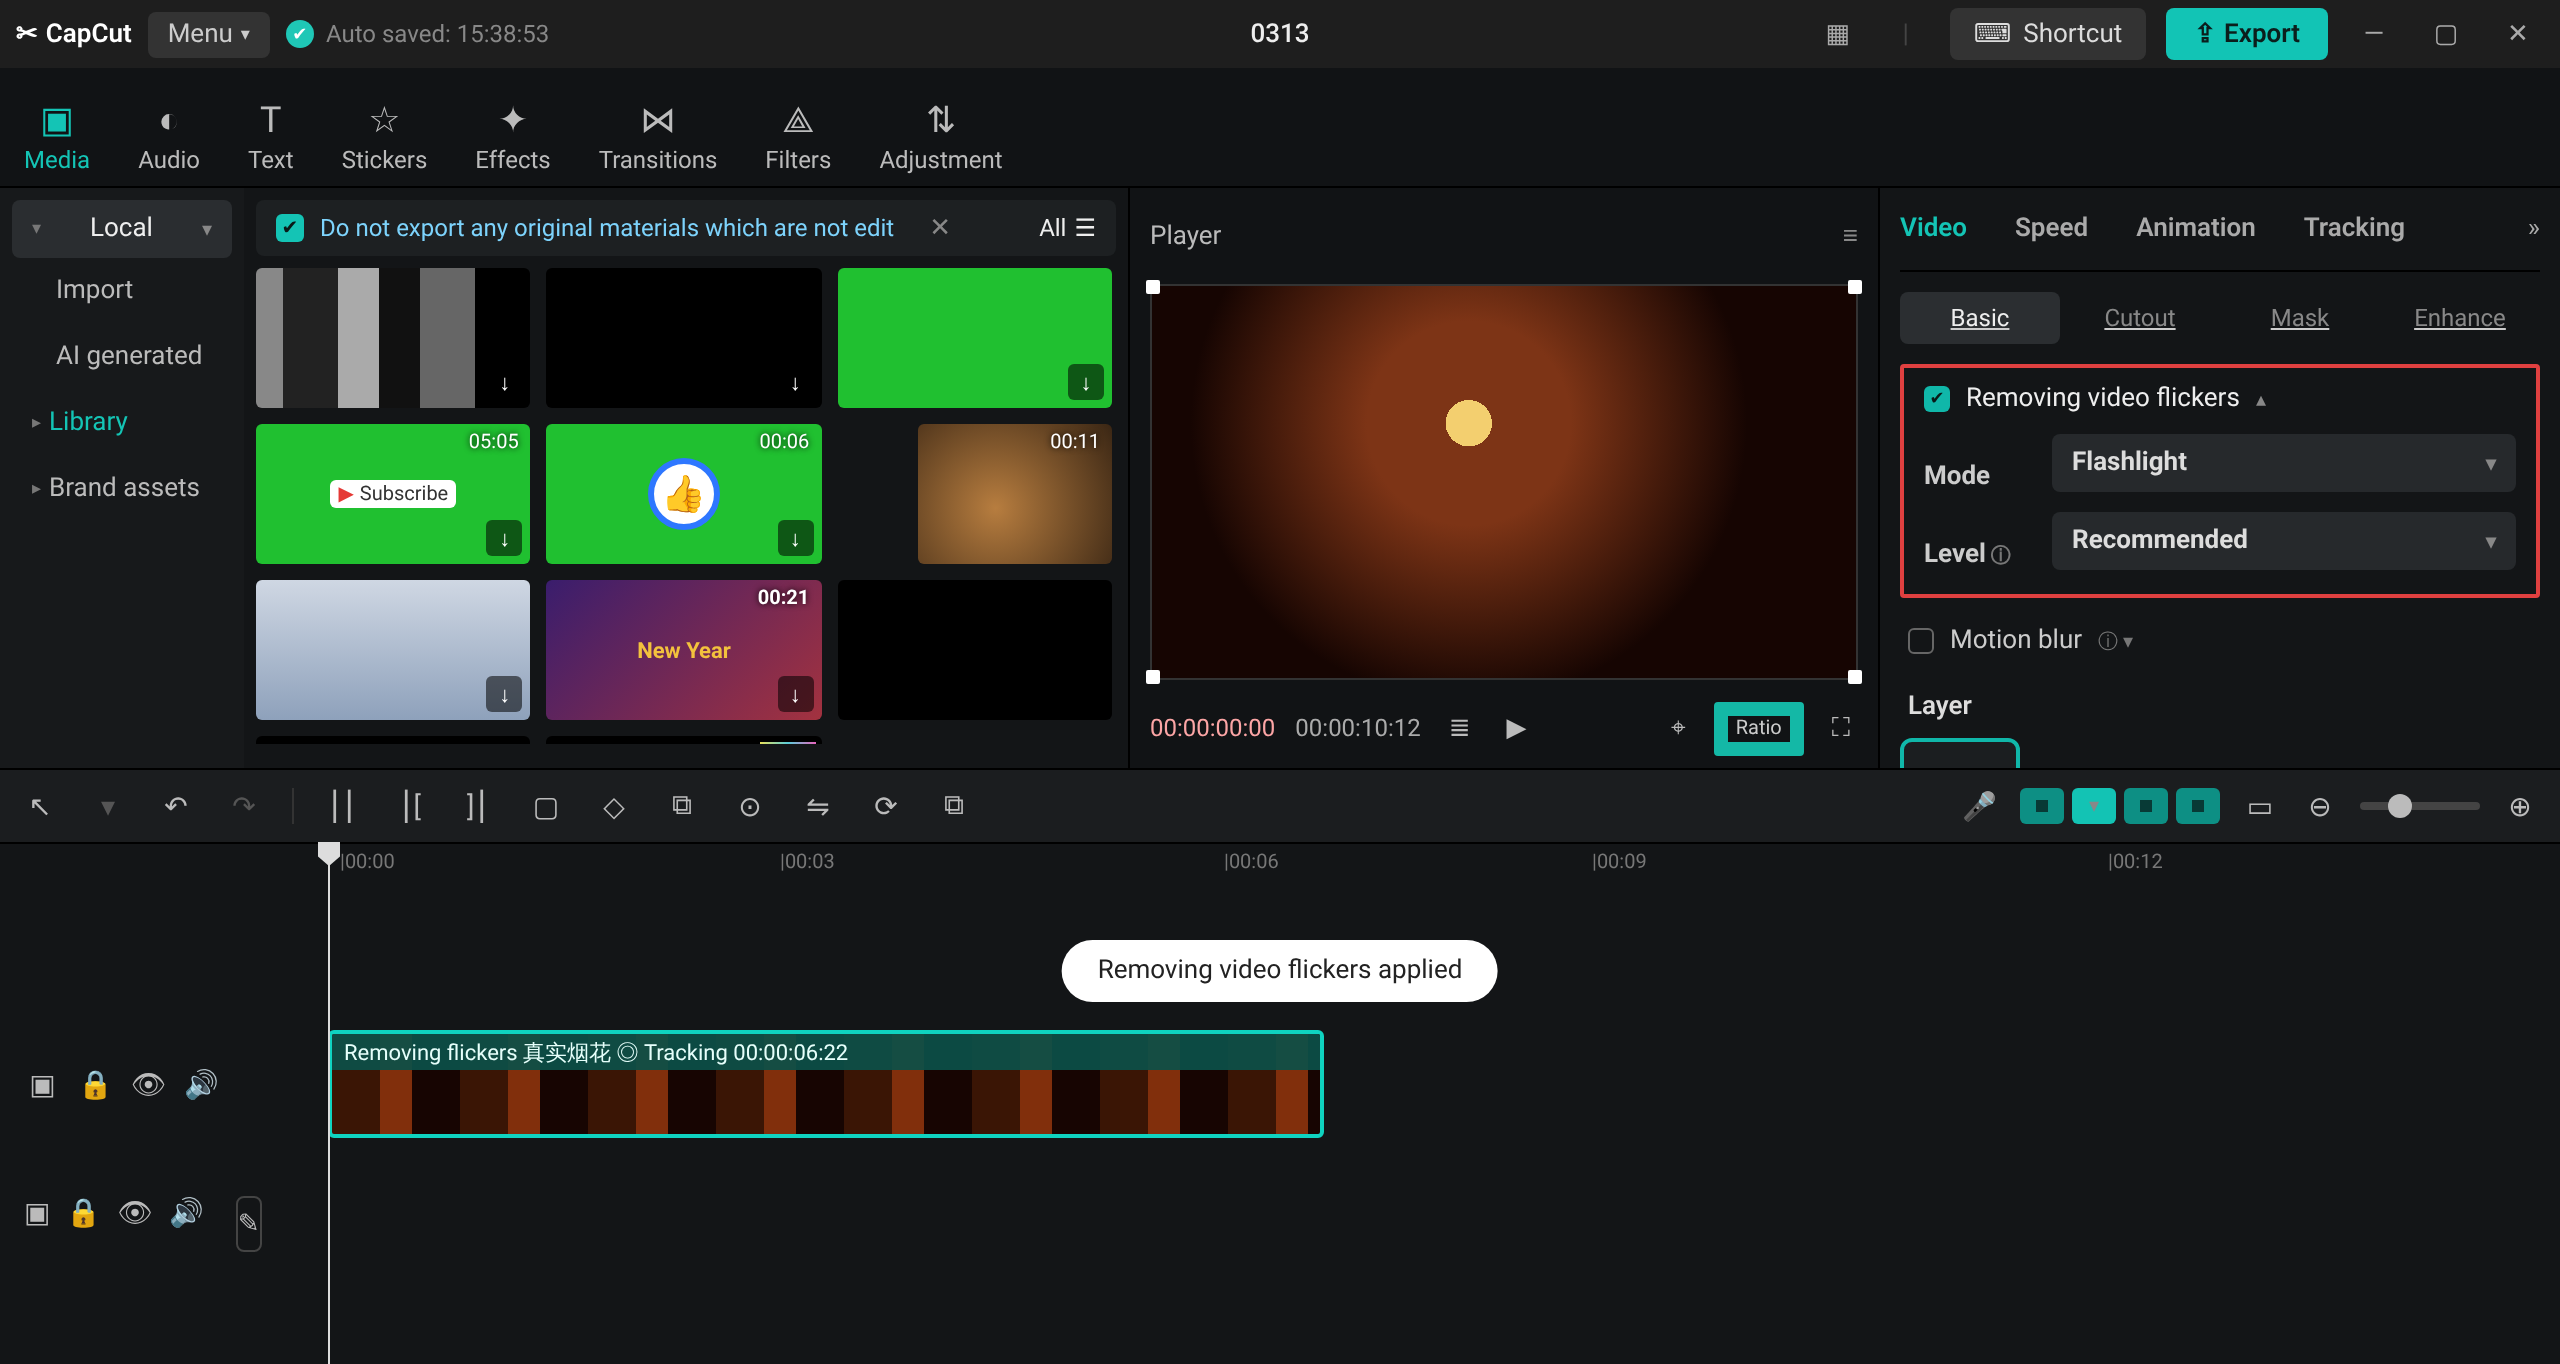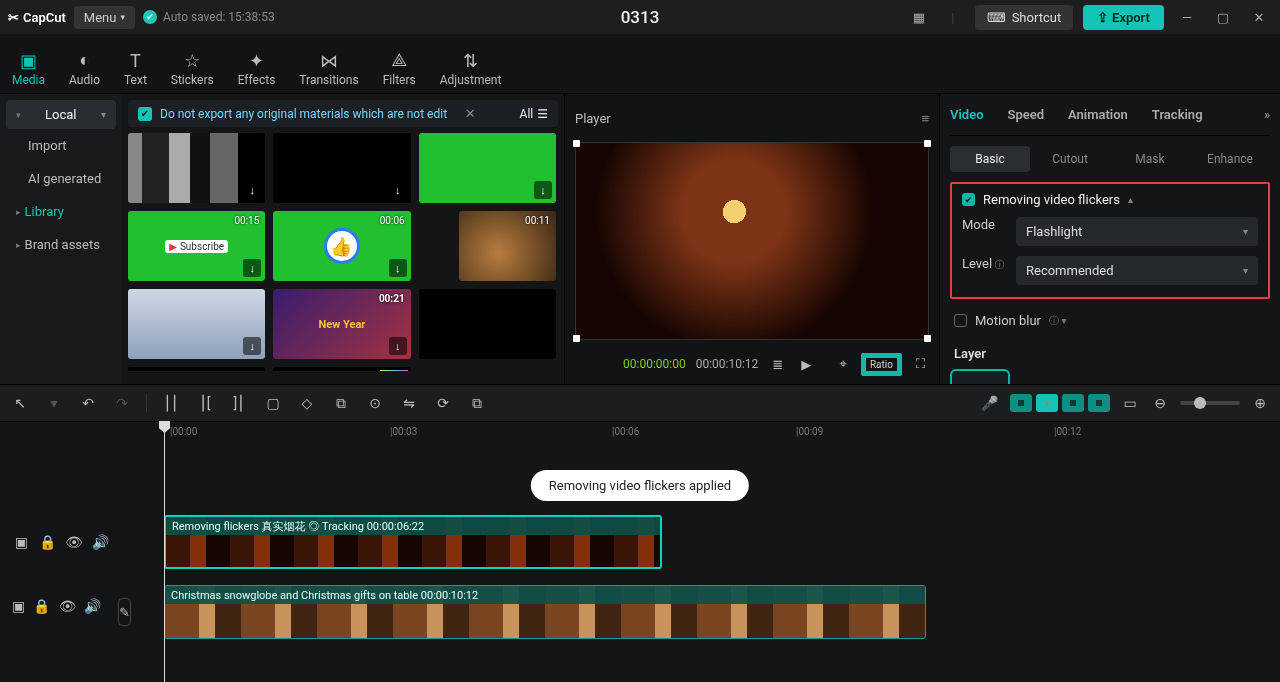--- a/index.html
+++ b/index.html
@@ -4,21 +4,21 @@
 <style>
 * { margin:0; padding:0; box-sizing:border-box; font-family:-apple-system,BlinkMacSystemFont,"Segoe UI",Roboto,sans-serif; }
 body { background:#1a1a1a; color:#ccc; width:1280px; height:682px; overflow:hidden; position:relative; font-size:13px; }
 .titlebar { height:34px; background:#1e1e1e; display:flex; align-items:center; padding:0 8px; gap:8px; }
 .logo { color:#fff; font-weight:600; font-size:13px; display:flex; align-items:center; gap:4px;justify-content:flex-end;}
 .logo::before { content:"✂"; color:#fff; }
 .menu-btn { background:#333; color:#ccc; padding:4px 10px; border-radius:4px; display:flex; align-items:center; gap:4px; cursor:pointer;}
 .menu-btn::after{content:"▾"; font-size:9px;}
 .autosave { color:#888; font-size:12px; display:flex; align-items:center; gap:6px;}
 .autosave::before{content:"✔"; color:#1fc7b6; background:#1fc7b6; color:#fff; width:14px; height:14px; border-radius:50%; display:inline-flex; align-items:center; justify-content:center; font-size:9px;}
-.title-center{ position:absolute; left:50%; transform:translateX(-50%); color:#eee; font-size:17px; font-weight:500;}
+.title-center{ position:absolute; left:50%; transform:translateX(-50%); color:#eee; font-size:13px; font-weight:500;}
 .title-right{ margin-left:auto; display:flex; align-items:center; gap:10px;}
 .shortcut-btn{ background:#333; padding:5px 12px; border-radius:4px; display:flex; align-items:center; gap:6px; color:#ddd;}
 .export-btn{ background:#12c4b5; color:#0b1e1c; padding:5px 14px; border-radius:4px; display:flex; align-items:center; gap:4px; font-weight:600;}
 .win-ctrl{ width:26px; text-align:center; color:#aaa; cursor:pointer;}
 .layout-icon{ width:24px; color:#aaa; text-align:center;}
 
 .toptabs { height:60px; background:#111315; display:flex; align-items:flex-end; padding:0 12px; gap:24px; border-bottom:1px solid #000;}
 .toptab { display:flex; flex-direction:column; align-items:center; gap:2px; padding-bottom:6px; color:#bbb; cursor:pointer; font-size:12px;}
 .toptab.active{ color:#14c4b5;}
 .toptab .ico{ font-size:18px; height:22px; display:flex; align-items:center;}
@@ -55,38 +55,38 @@
 .thumb.bars{ background:#000; display:flex; align-items:flex-start; justify-content:flex-end; padding:3px;}
 .thumb.bars .b{ width:28px; height:8px; background:linear-gradient(90deg,#e8e05a,#5accd9,#e765bd);}
 
 .player{ flex:0 0 376px; background:#111315; padding:8px 10px 4px; display:flex; flex-direction:column; border-left:1px solid #000; border-right:1px solid #000;}
 .player-head{ display:flex; align-items:center; justify-content:space-between; height:32px; color:#bbb; font-size:13px;}
 .preview{ flex:1; position:relative; margin:8px 0; background:radial-gradient(circle at 45% 35%,#f3cf6f 0 5%,#7d3416 5% 22%,#160502 60%); border:1px solid #333; }
 .handle{ position:absolute; width:7px; height:7px; background:#fff; border-radius:1px;}
 .handle.tl{top:-3px; left:-3px;} .handle.tr{top:-3px; right:-3px;}
 .handle.bl{bottom:-3px; left:-3px;} .handle.br{bottom:-3px; right:-3px;}
 .player-ctrl{ display:flex; align-items:center; gap:10px; height:32px;}
-.tc{ color:#84cc16; font-size:12px;margin-left:48px;}
+.tc{ color:#fca5a5; font-size:12px;}
 .tc2{ color:#aaa; font-size:12px;}
 .pc-ico{ color:#bbb; cursor:pointer; padding:0 4px;}
-.ratio-box{ border:5px solid #14b8a6; color:#ccc; font-size:10px; padding:1px 4px; border-radius:2px;}
+.ratio-box{ border:7px solid #14b8a6; color:#ccc; font-size:10px; padding:1px 4px; border-radius:2px;}
 
 .props{ flex:1; background:#131517; padding:0 10px 8px; overflow:hidden;}
 .prop-tabs{ display:flex; gap:24px; height:42px; align-items:center; border-bottom:1px solid #000;}
 .prop-tab{ color:#aaa; font-size:13px; cursor:pointer; font-weight:600;}
 .prop-tab.a{ color:#14c4b5;}
 .more-tab{ margin-left:auto; color:#aaa;}
-.sub-tabs{ display:flex; gap:0; margin:10px 0;}
+.sub-tabs{ display:flex; gap:0; margin:10px 0;text-decoration:underline;}
 .sub-tab{ flex:1; text-align:center; padding:6px 0; color:#888; font-size:12px; cursor:pointer; border-radius:4px;}
 .sub-tab.a{ background:#2b2e31; color:#eee;}
 .panel-hl{ border:2px solid #e04040; border-radius:2px; padding:8px 10px 12px; margin-bottom:8px;}
 .row-chk{ display:flex; align-items:center; gap:8px; color:#eee; font-size:13px; margin-bottom:10px;}
 .cbox{ width:13px; height:13px; border-radius:3px; background:#10b7a9; display:flex; align-items:center; justify-content:center; color:#0a1a18; font-size:9px;}
 .cbox.off{ background:transparent; border:1px solid #666;}
-.field-row{ display:flex; align-items:flex-start; margin-top:10px;}
+.field-row{ display:flex; align-items:flex-end; gap:10px; margin-top:10px;font-weight:bold;}
 .field-row label{ width:54px; color:#ccc; font-size:13px;}
 .sel{ flex:1; background:#26292c; border-radius:4px; padding:7px 10px; color:#ddd; display:flex; justify-content:space-between; align-items:center;}
 .sel::after{content:"▾"; font-size:10px; color:#888;}
 .info{ color:#777; font-size:10px;}
 .motion-row{ display:flex; align-items:center; gap:8px; color:#ccc; font-size:13px; padding:6px 4px;}
 .layer-h{ color:#ddd; font-weight:600; margin:12px 4px 8px;}
 .layer-sq{ width:60px; height:42px; border:2px solid #10b7a9; border-radius:6px; display:flex; align-items:center; justify-content:center; color:#eee; font-weight:600; background:#1b1e20;}
 
 .toolbar{ height:38px; background:#1b1d1f; display:flex; align-items:center; padding:0 10px; gap:14px; border-top:1px solid #000; border-bottom:1px solid #000;}
 .tool{ color:#bbb; width:20px; text-align:center; cursor:pointer; font-size:14px;}
@@ -208,21 +208,21 @@
       <div class="thumb pixel">
           <span class="dl">↓</span>
         </div>
       <div class="thumb black">
           <span class="dl">↓</span>
         </div>
       <div class="thumb g">
           <span class="dl">↓</span>
         </div>
       <div class="thumb sub">
-          <span class="dur">00:15</span>
+          <span class="dur">05:05</span>
           <span class="pill">Subscribe</span>
           <span class="dl">↓</span>
         </div>
       <div class="thumb like">
           <span class="dur">00:06</span>
           <span class="bub">👍</span>
           <span class="dl">↓</span>
         </div>
       <div class="thumb gifts">
           <span class="dur">00:11</span>
@@ -367,18 +367,15 @@
       </div>
     </div>
     <div class="track">
       <div class="track-ctrl">
         <span class="tool">▣</span>
         <span class="tool">🔒</span>
         <span class="tool">👁</span>
         <span class="tool">🔊</span>
         <span class="pen">✎</span>
       </div>
-      <div class="clip c2">
-        <div class="clip-head">Christmas snowglobe and Christmas gifts on table   00:00:10:12</div>
-      </div>
     </div>
   </div>
 </div>
 
 </body></html>

